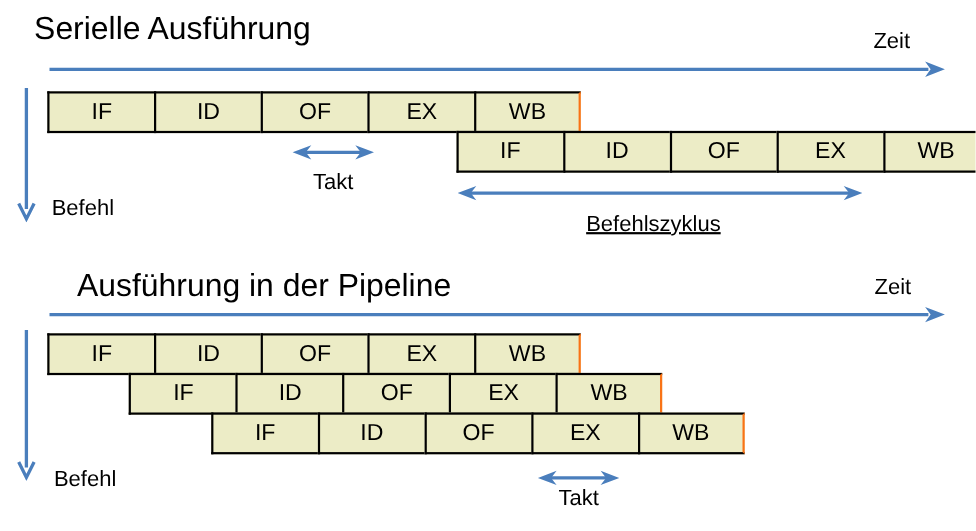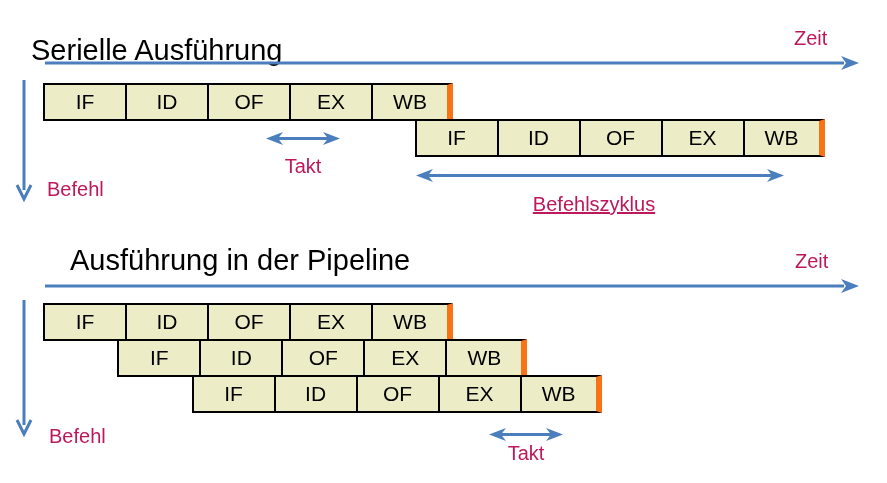--- a/index.html
+++ b/index.html
@@ -2,39 +2,39 @@
 <html><head>
 <meta charset="utf-8">
 <style>
   html,body{margin:0;padding:0;background:#fff;}
   .canvas{
     position:relative;width:887px;height:483px;background:#ffffff;overflow:hidden;
     font-family:"Liberation Sans", sans-serif;color:#000;
   }
   .abs{position:absolute;}
   .section-title{font-size:29px;line-height:1.1;color:#000;white-space:nowrap;}
-  .lbl{font-size:20px;line-height:1.15;color:#be185d;white-space:nowrap;}
+  .lbl{font-size:20px;line-height:1.15;color:#000000;white-space:nowrap;}
   .lbl.centered{text-align:center;}
   .irow{position:absolute;display:flex;}
   .cell{
-    box-sizing:border-box;width:82px;height:38px;
+    box-sizing:border-box;width:97px;height:38px;
     background:#ECECC6;border:2px solid #000;border-right:0;
     display:flex;align-items:center;justify-content:center;
     font-size:21px;color:#000;
   }
-  .cell:last-child{border-right:6px solid #f97316;}
+  .cell:last-child{border-right:2px solid #f97316;}
   svg{display:block;}
 </style>
 </head>
 <body>
 
 <div class="canvas">
 
   <div>
-    <div class="abs section-title" style="left:31px;top:11px;margin-top:24px;">Serielle Ausführung</div>
+    <div class="abs section-title" style="left:31px;top:11px;">Serielle Ausführung</div>
 
     <div class="abs lbl" style="left:794px;top:27px;">Zeit</div>
 
     <div class="abs" style="left:43px;top:53px;">
       <svg width="818" height="20" viewBox="0 0 818 20">
         <line x1="2" y1="10" x2="801" y2="10" stroke="#4A7EBC" stroke-width="3"></line>
         <path d="M798 3 L816 10 L798 17 L803 10 Z" fill="#4A7EBC"></path>
       </svg>
     </div>
 

